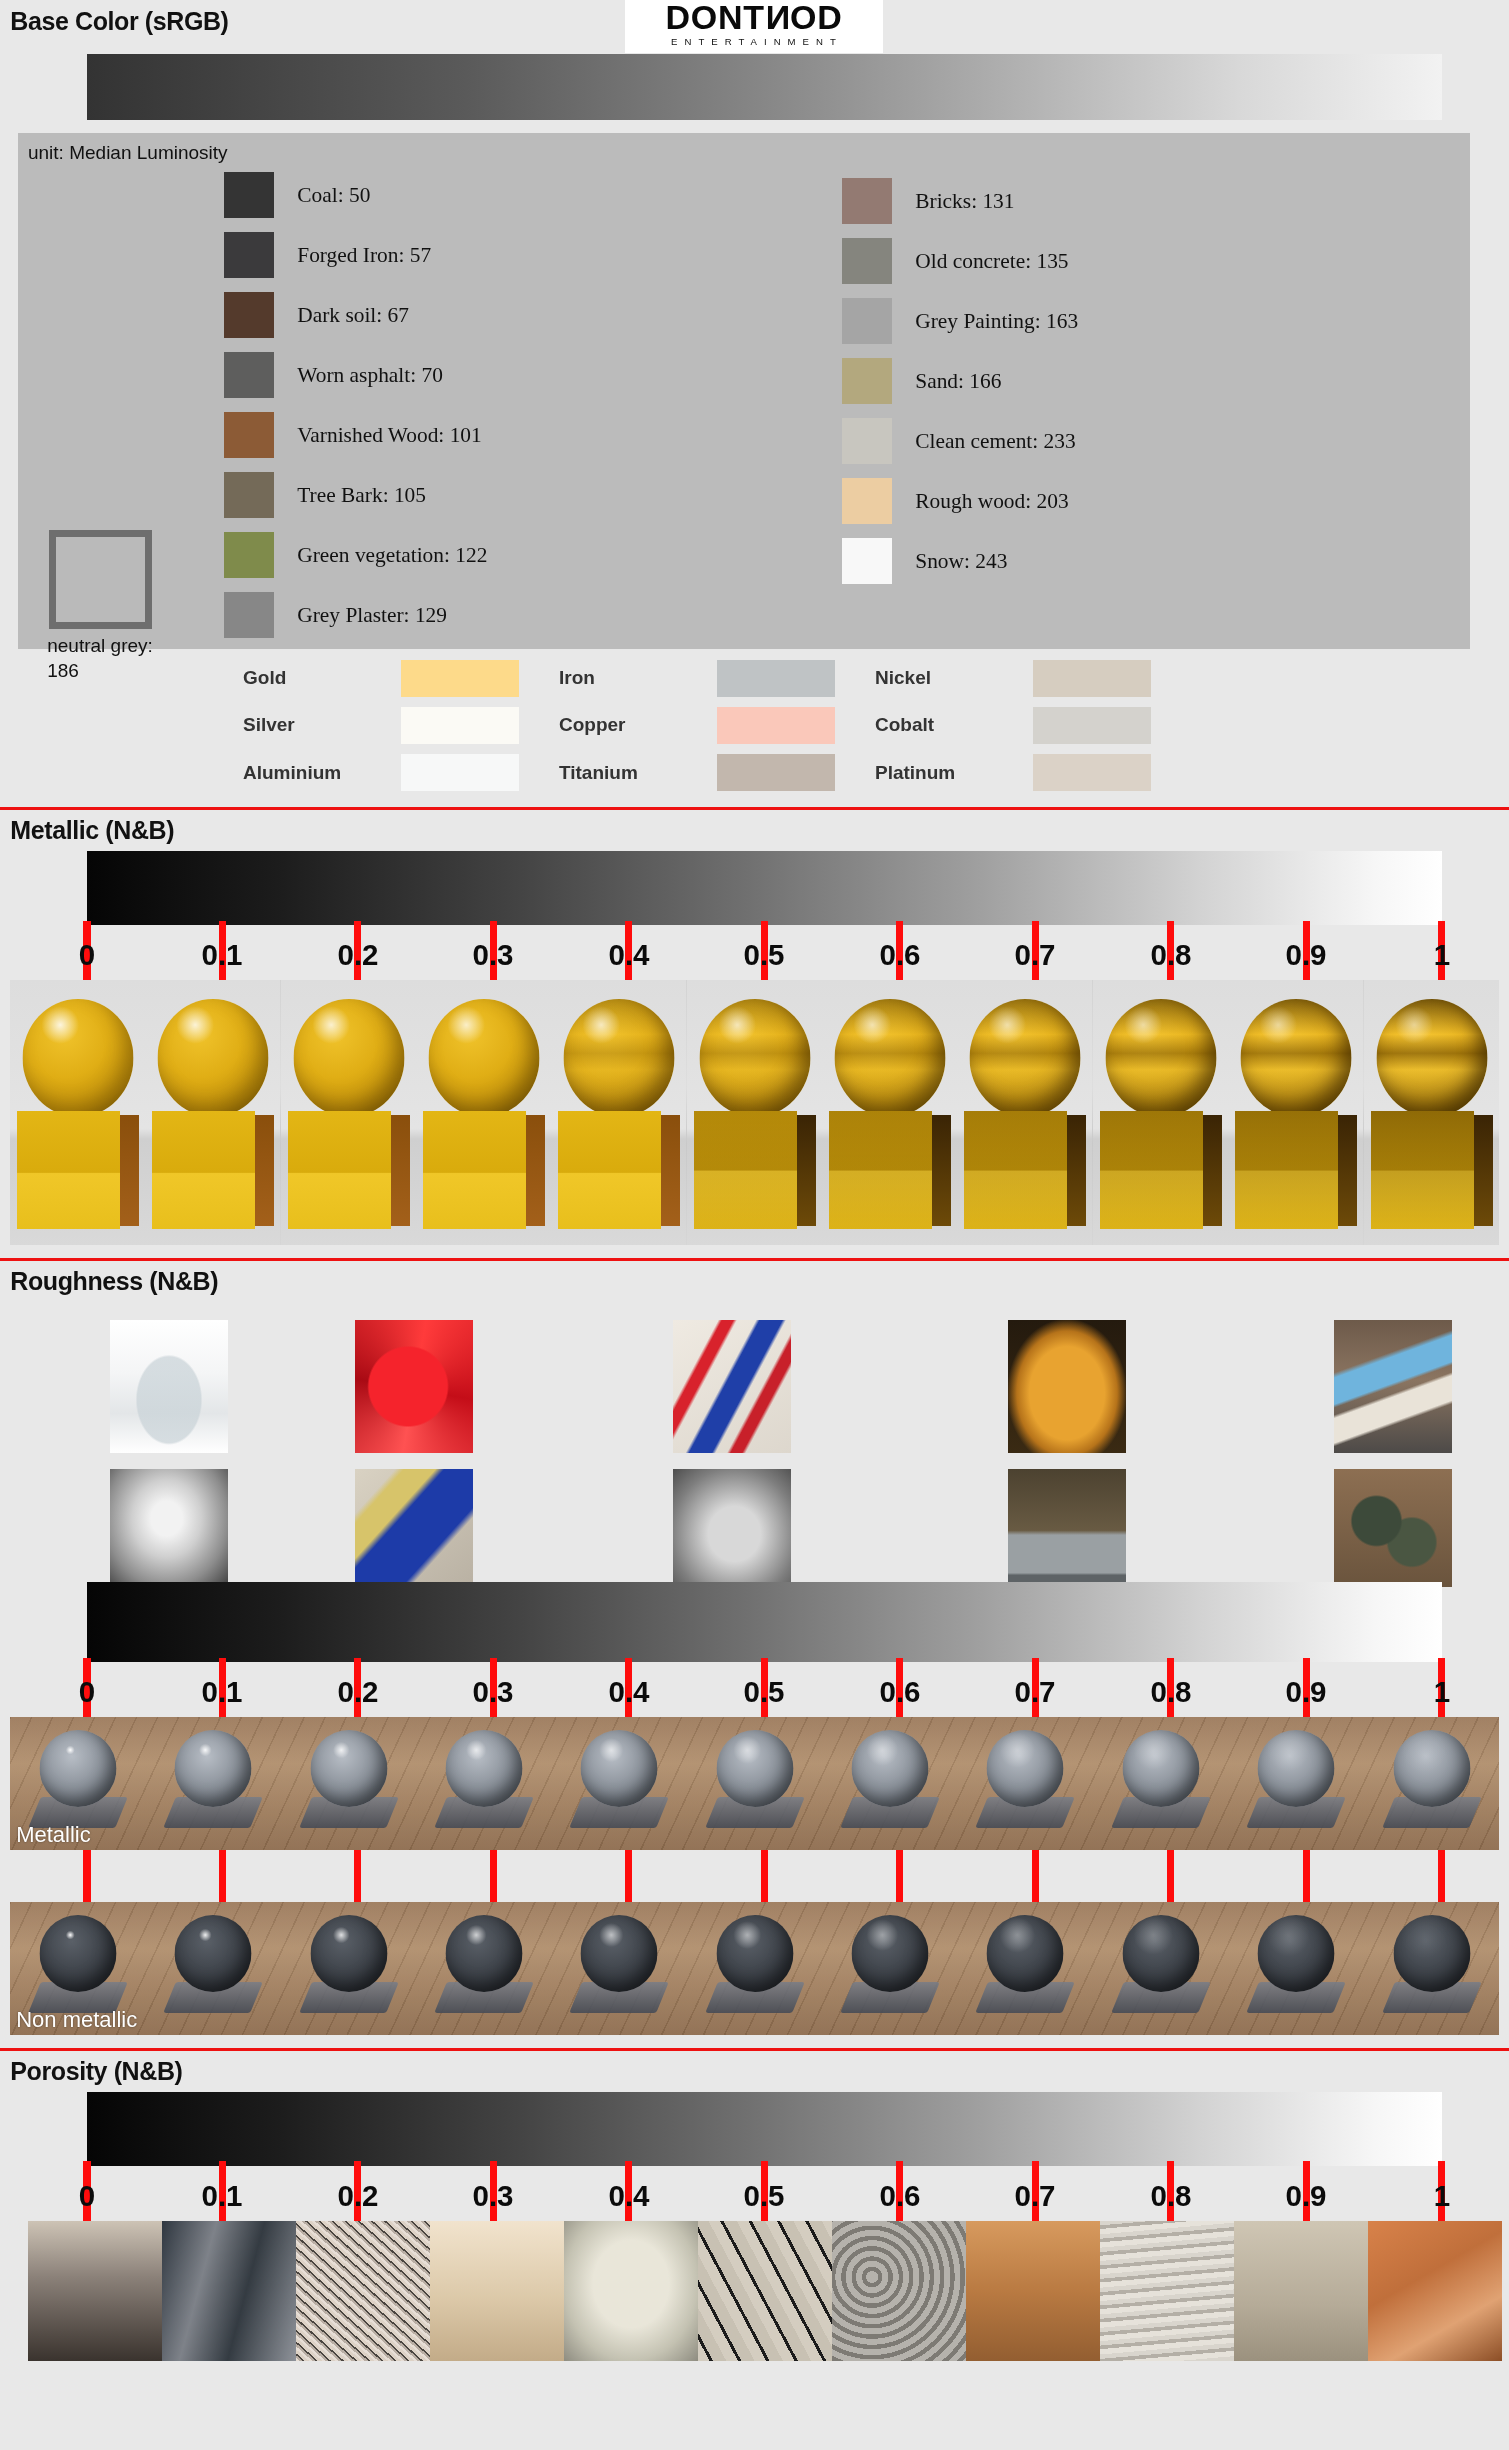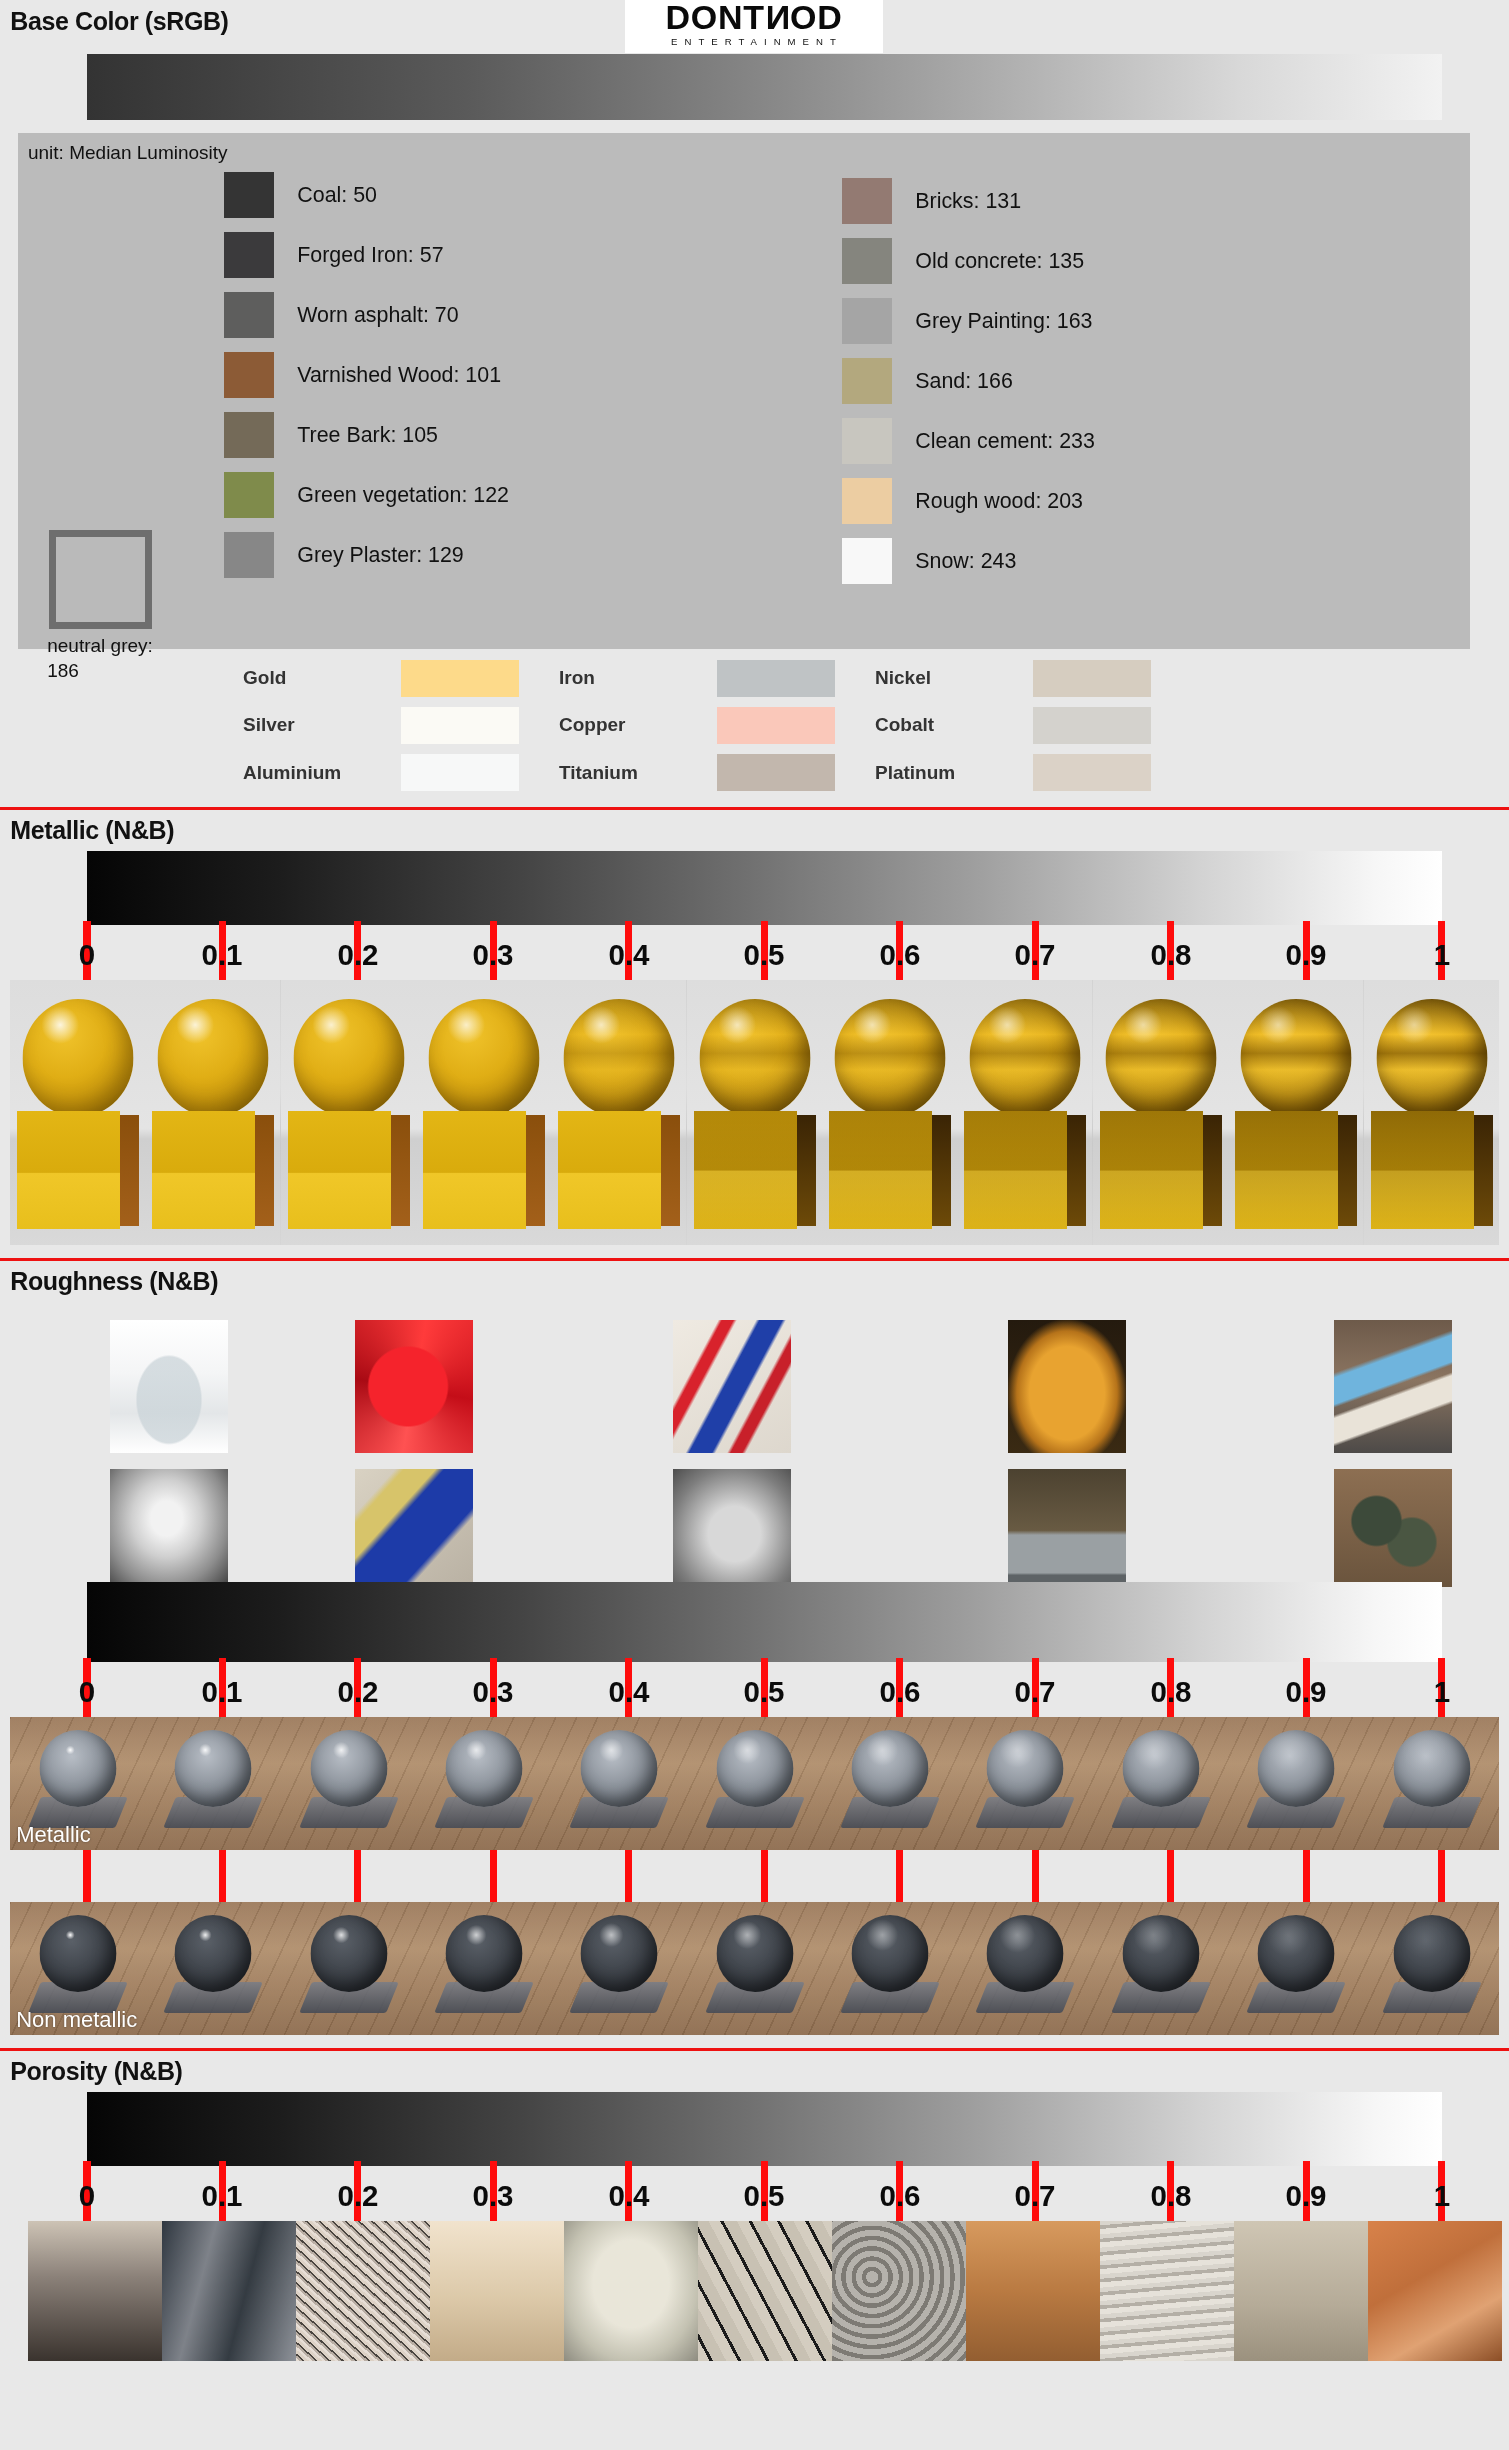--- a/index.html
+++ b/index.html
@@ -64,21 +64,21 @@
     font-size: 19px; color: #111; line-height: 25px; width: 147px;
   }
   .legend-col { position: absolute; }
   .legend-col.left { left: 206px; top: 32px; }
   .legend-col.right { left: 824px; top: 38px; text-align: right; }
   .legend-row {
     display: flex; align-items: center;
     height: 60px;
   }
   .swatch { width: 50px; height: 46px; flex: 0 0 50px; }
-  .legend-text { font-size: 21.4px; color: #111; margin-left: 23.6px; white-space: nowrap; }
+  .legend-text { font-size: 21.4px; color: #111; margin-left: 23.6px; white-space: nowrap; font-family: Liberation Serif, serif; }
 
   
   .metals {
     margin: 10.3px 0 0 243px;
     display: grid;
     grid-template-columns: 158px 125px 33px 158px 125px 33px 158px 125px;
     row-gap: 10.3px;
     align-items: center;
   }
   .metal-name { font-size: 19px; font-weight: bold; color: #333; }
@@ -193,20 +193,24 @@
     </div>
 
     <div class="legend-col left" id="legend-left">
         <div class="legend-row">
           <div class="swatch" style="background: rgb(52, 52, 52);"></div>
           <div class="legend-text">Coal: 50</div>
         </div>
         <div class="legend-row">
           <div class="swatch" style="background: rgb(59, 58, 60);"></div>
           <div class="legend-text">Forged Iron: 57</div>
+        </div>
+        <div class="legend-row">
+          <div class="swatch" style="background: rgb(84, 58, 44);"></div>
+          <div class="legend-text">Dark soil: 67</div>
         </div>
         <div class="legend-row">
           <div class="swatch" style="background: rgb(94, 94, 93);"></div>
           <div class="legend-text">Worn asphalt: 70</div>
         </div>
         <div class="legend-row">
           <div class="swatch" style="background: rgb(140, 91, 54);"></div>
           <div class="legend-text">Varnished Wood: 101</div>
         </div>
         <div class="legend-row">

